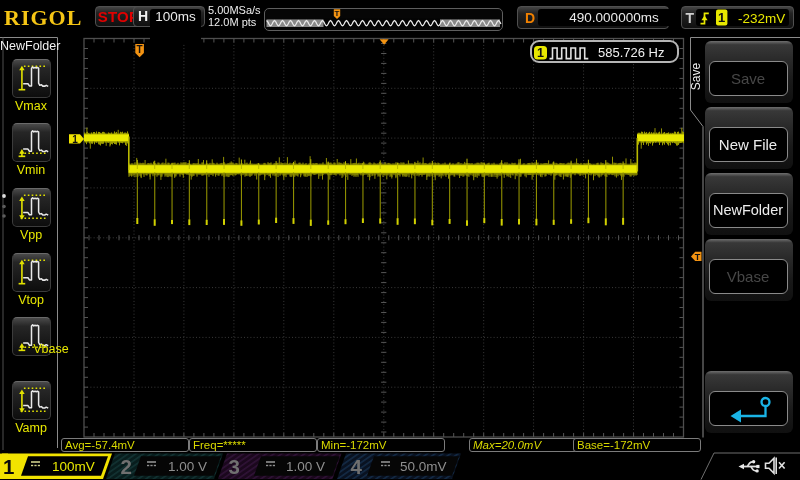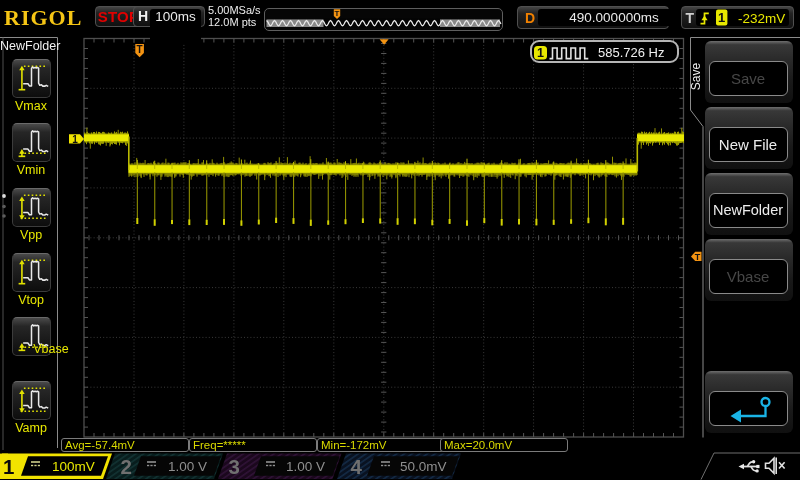--- a/index.html
+++ b/index.html
@@ -1314,21 +1314,22 @@
 <div class="cell" style="top:370.5px;">
       <div class="ibox"><svg width="77" height="33" viewBox="0 0 77 33">
           <circle cx="55.5" cy="10" r="4" fill="none" stroke="#1ab4e6" stroke-width="2.3"></circle>
           <path d="M55.5 14 V24 H30" fill="none" stroke="#1ab4e6" stroke-width="2.3"></path>
           <path d="M31 17.5 v13 l-10.5 -6.5 Z" fill="#1ab4e6"></path>
         </svg></div>
     </div>
 <div class="mbox" style="left:61px;">Avg=-57.4mV</div>
 <div class="mbox" style="left:189px;">Freq=*****</div>
 <div class="mbox" style="left:317px;">Min=-172mV</div>
-<div class="mbox" style="left:440px;">Max=20.0mV</div>
+<div class="mbox" style="left:469px;font-style:italic;">Max=20.0mV</div>
+<div class="mbox" style="left:573px;">Base=-172mV</div>
 <div class="abs" style="left:3px;top:454.5px;color:#0a0a0a;font-size:20.5px;font-weight:bold;">1</div>
 <div class="abs" style="left:52px;top:459px;color:#e8e800;font-size:13.5px;">100mV</div>
 <div class="abs" style="left:120.5px;top:454.5px;color:#707070;font-size:20.5px;font-weight:bold;">2</div>
 <div class="abs" style="left:228.5px;top:454.5px;color:#707070;font-size:20.5px;font-weight:bold;">3</div>
 <div class="abs" style="left:350.5px;top:454.5px;color:#707070;font-size:20.5px;font-weight:bold;">4</div>
 <div class="abs" style="left:168px;top:459px;color:#8f8f8f;font-size:13.5px;">1.00 V</div>
 <div class="abs" style="left:286px;top:459px;color:#8f8f8f;font-size:13.5px;">1.00 V</div>
 <div class="abs" style="left:400px;top:459px;color:#8f8f8f;font-size:13.5px;">50.0mV</div>
 </div>
 </body></html>

